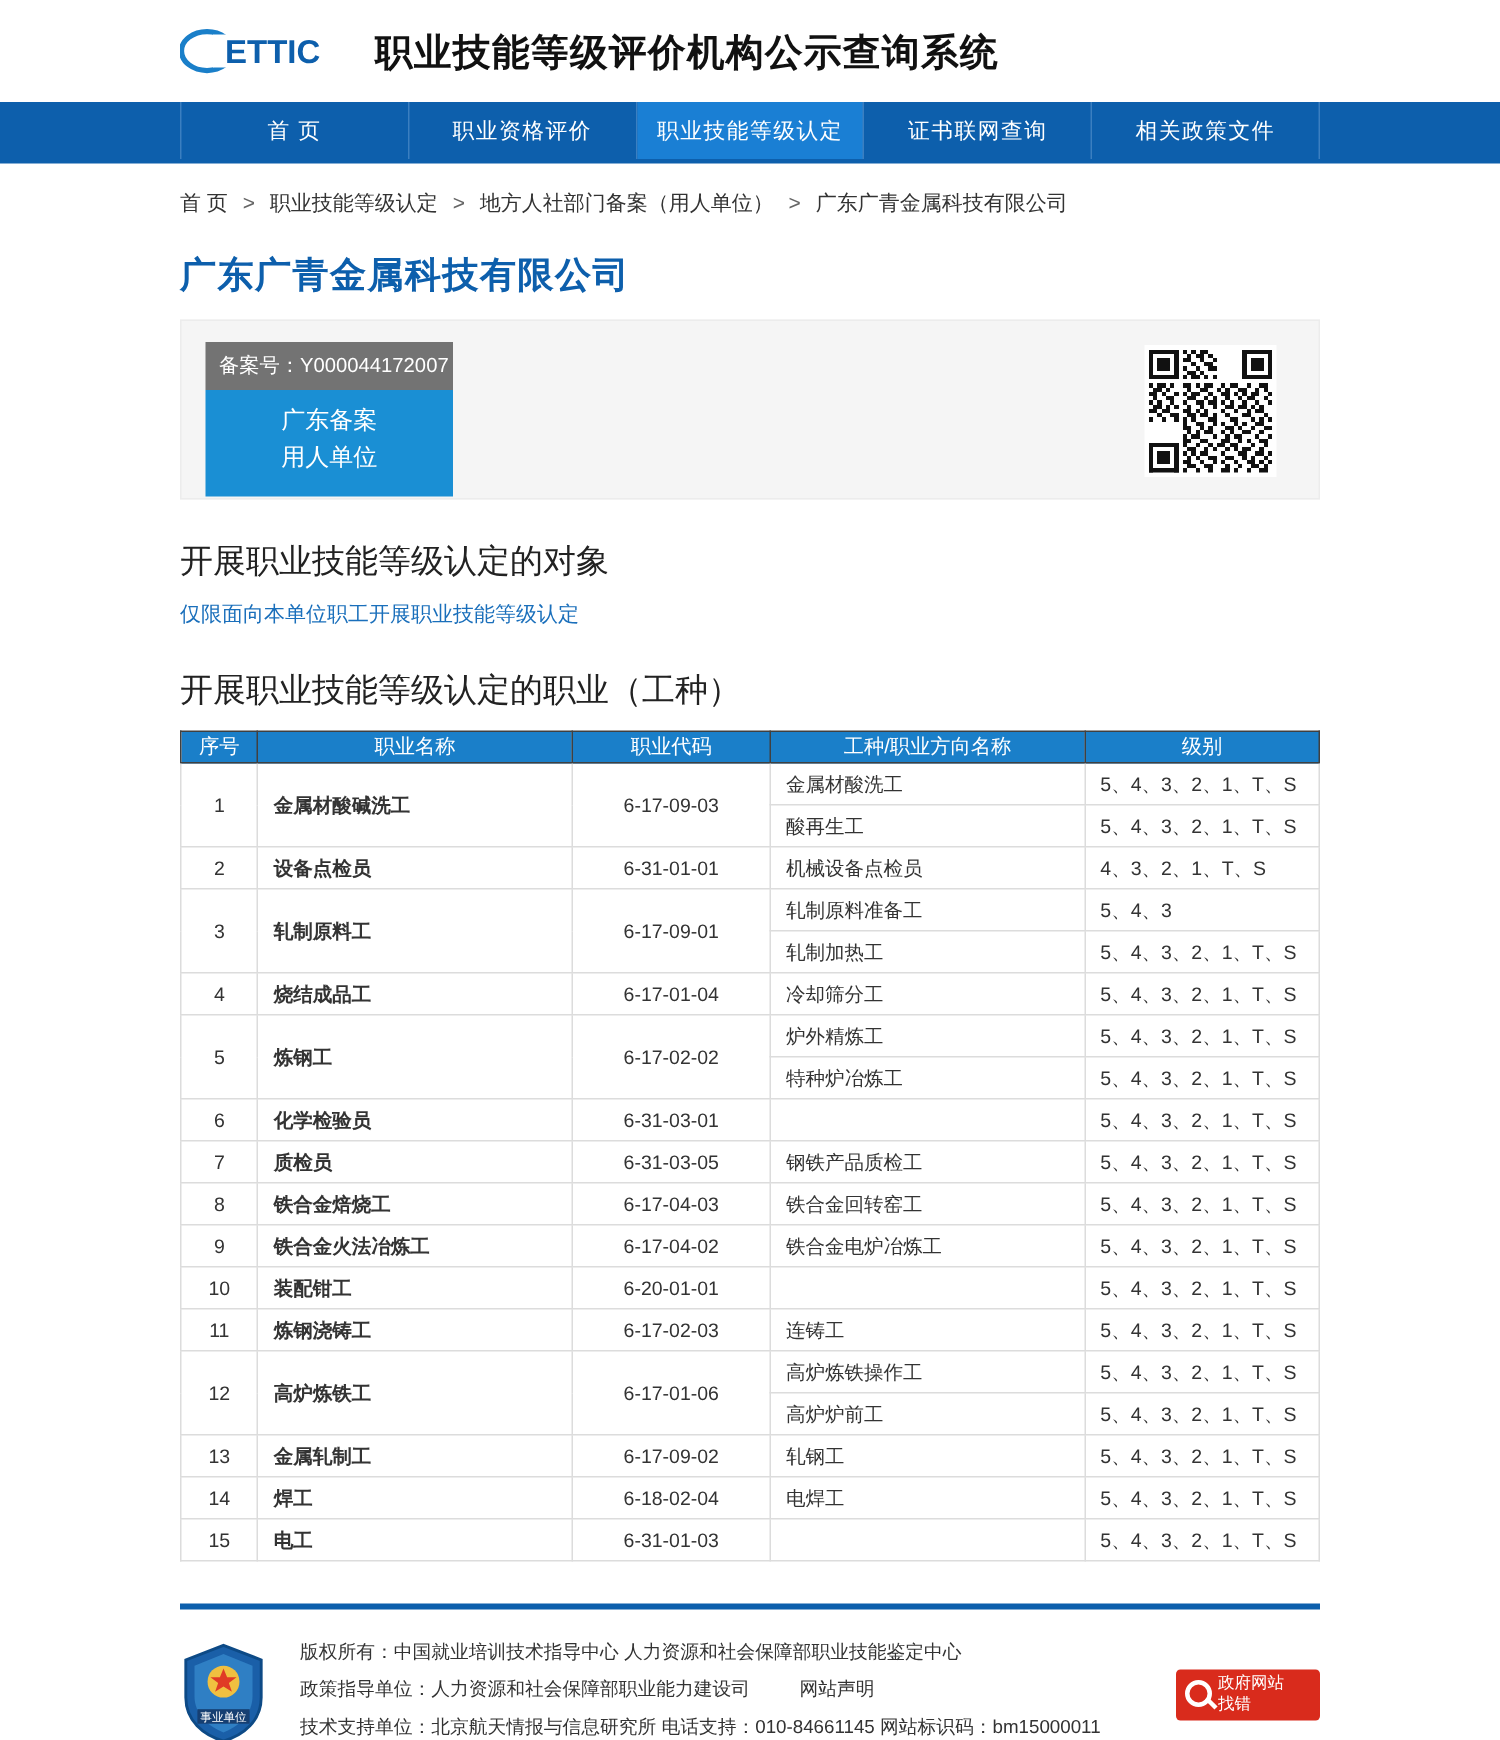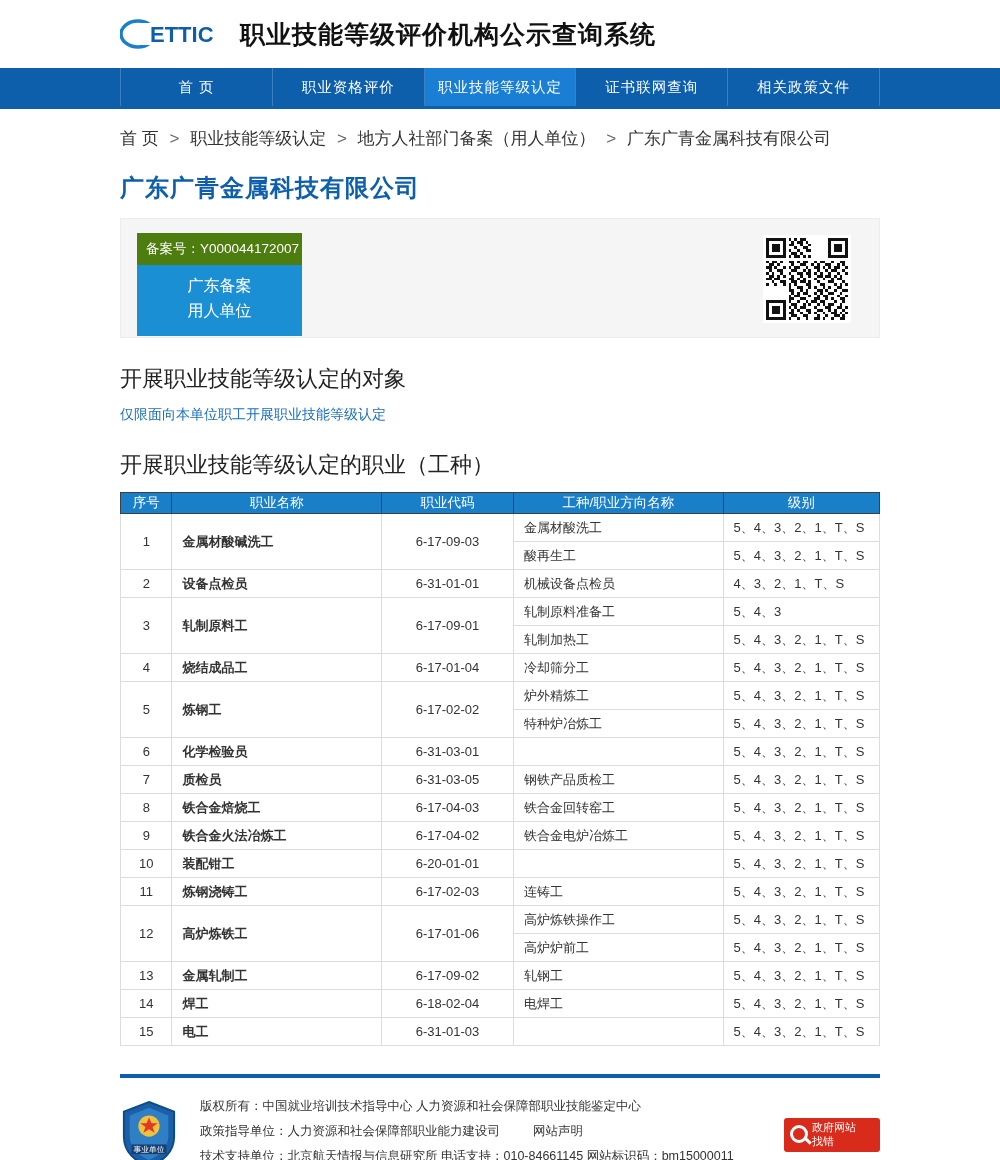--- a/index.html
+++ b/index.html
@@ -20,21 +20,21 @@
     padding-left: 120px;
     background: #fff;
   }
   .logo-wrap { display: flex; align-items: center; }
   .logo-svg { display:block; }
   .site-title {
     font-size: 25px;
     font-weight: bold;
     color: #111;
     letter-spacing: 1px;
-    margin-left: 24px;
+    margin-left: 34px;
   }
 
   
   .nav {
     background: #0d5fac;
     height: 38px;
     display: flex;
     align-items: stretch;
     padding-left: 120px;
     padding-right: 120px;
@@ -51,21 +51,21 @@
     cursor: pointer;
   }
   .nav-item:first-child { border-left: 1px solid #3b7fc0; }
   .nav-item.active { background: #1a7fd4; }
   .nav-underline { height: 3px; background: #0d5fac; }
 
   
   .content { padding: 0 120px; }
 
   .breadcrumb {
-    font-size: 17px;
+    font-size: 14px;
     color: #333;
     padding: 18px 0 10px 0;
   }
   .breadcrumb span.sep { margin: 0 6px; color: #666; }
   .breadcrumb .crumb { color: #333; }
 
   .org-title {
     color: #0d5fac;
     font-size: 24px;
     font-weight: bold;
@@ -78,21 +78,21 @@
     border: 1px solid #ececec;
     height: 120px;
     display: flex;
     align-items: flex-start;
     justify-content: space-between;
     padding: 14px 16px;
     position: relative;
   }
   .badge-box { width: 165px; }
   .badge-top {
-    background: #4d7c0f;
+    background: #737373;
     color: #fff;
     font-size: 13.5px;
     padding: 7px 9px;
     white-space: nowrap;
   }
   .badge-bottom {
     background: #1a8fd4;
     color: #fff;
     font-size: 16px;
     text-align: center;

